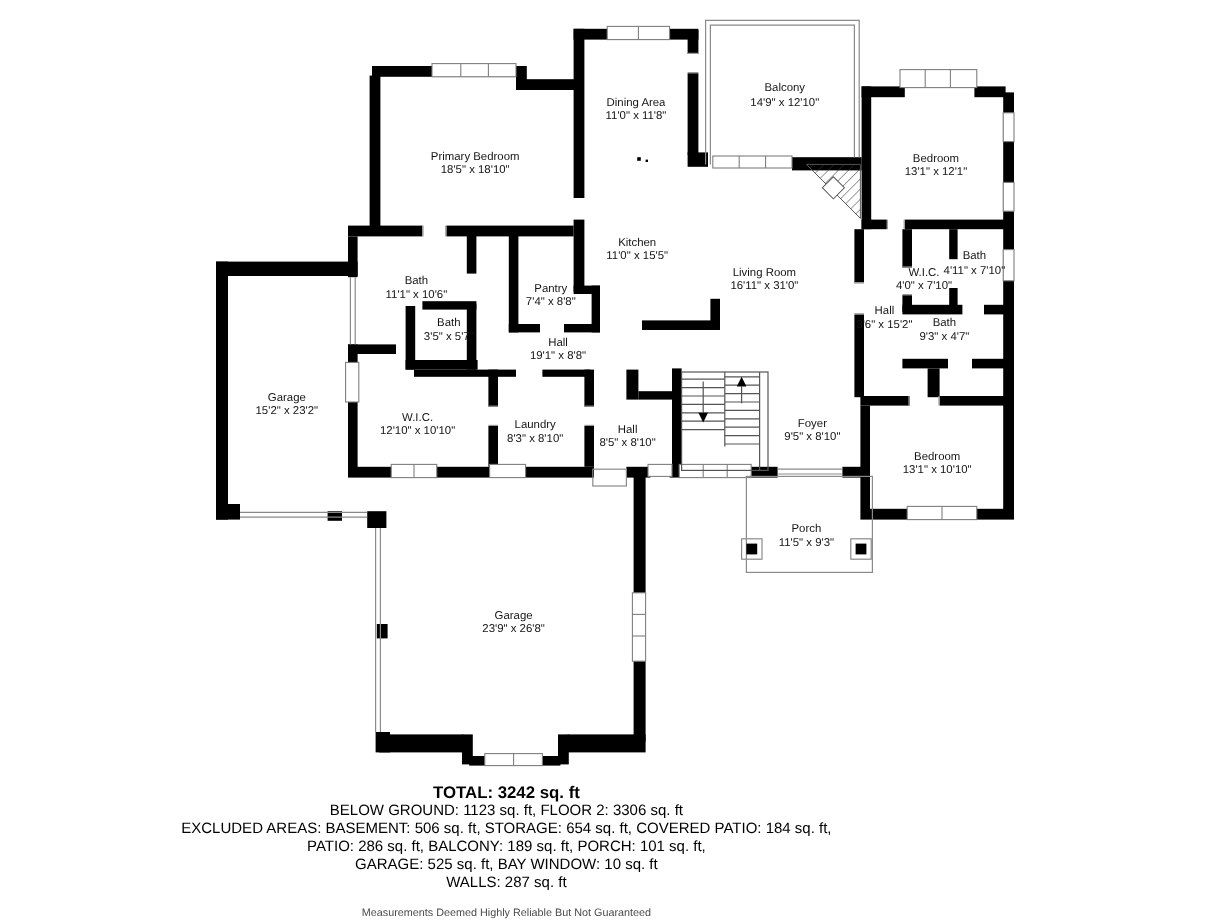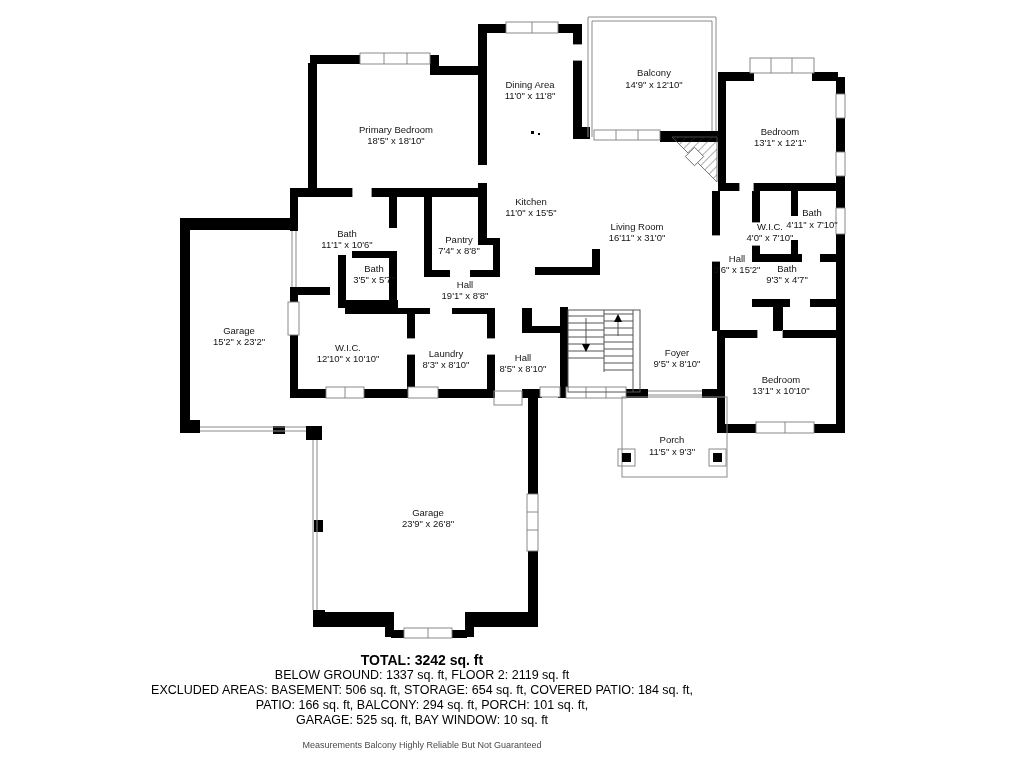--- a/index.html
+++ b/index.html
@@ -286,19 +286,20 @@
     <text x="781" y="394">13'1" x 10'10"</text>
     <text x="672" y="443">Porch</text>
     <text x="672" y="455">11'5" x 9'3"</text>
     <text x="428" y="516">Garage</text>
     <text x="428" y="527">23'9" x 26'8"</text>
   </g>
 </svg>
 
 <div id="summary">
   <div class="total">TOTAL: 3242 sq. ft</div>
-  <div class="line">BELOW GROUND: 1337 sq. ft, FLOOR 2: 2119 sq. ft</div>
+  <div class="line">BELOW GROUND: 1123 sq. ft, FLOOR 2: 3306 sq. ft</div>
   <div class="line">EXCLUDED AREAS: BASEMENT: 506 sq. ft, STORAGE: 654 sq. ft, COVERED PATIO: 184 sq. ft,</div>
-  <div class="line">PATIO: 166 sq. ft, BALCONY: 294 sq. ft, PORCH: 101 sq. ft,</div>
+  <div class="line">PATIO: 286 sq. ft, BALCONY: 189 sq. ft, PORCH: 101 sq. ft,</div>
   <div class="line">GARAGE: 525 sq. ft, BAY WINDOW: 10 sq. ft</div>
-  <div class="disclaimer">Measurements Balcony Highly Reliable But Not Guaranteed</div>
+  <div class="line">WALLS: 287 sq. ft</div>
+  <div class="disclaimer">Measurements Deemed Highly Reliable But Not Guaranteed</div>
 </div>
 </div>
 
 </body></html>

